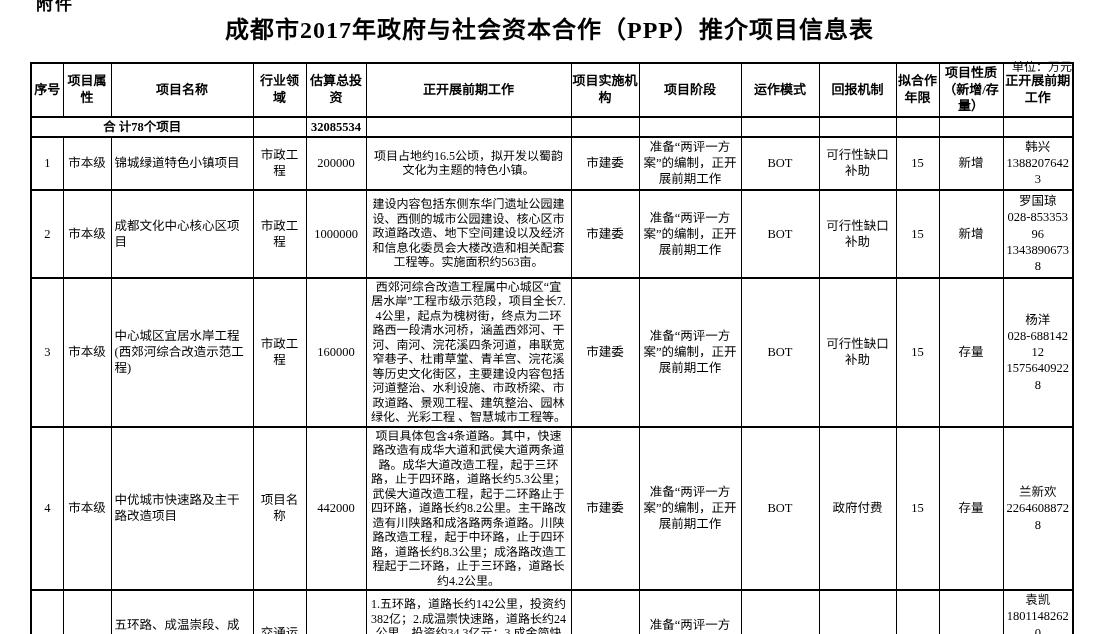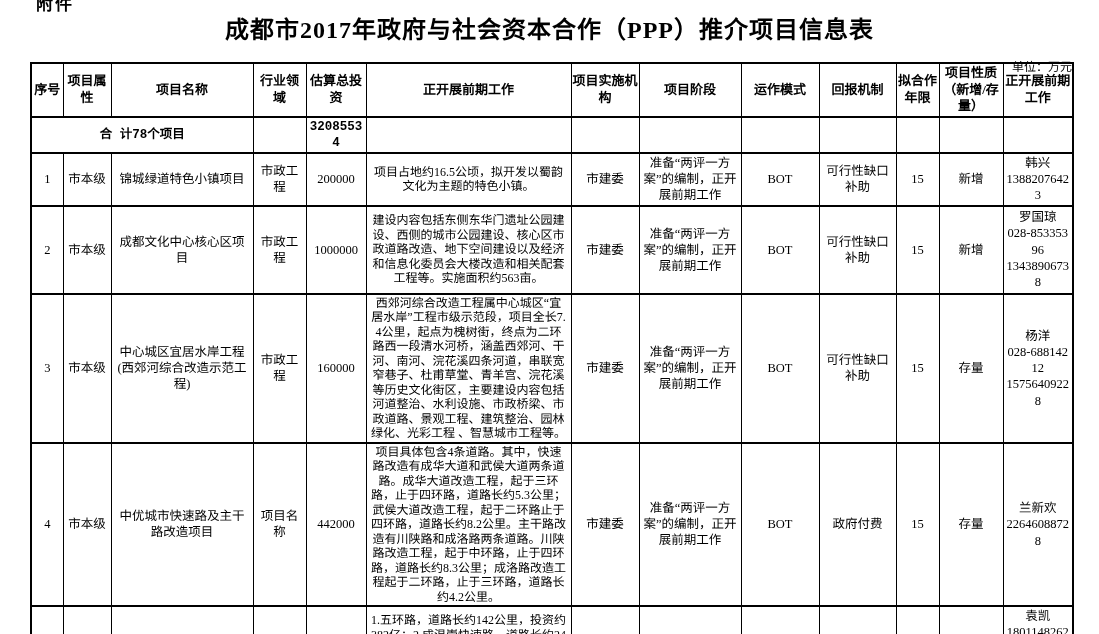--- a/index.html
+++ b/index.html
@@ -25,26 +25,26 @@
     border:2px solid #000;
   }
   th,td{
     border-left:1px solid #000;border-right:1px solid #000;
     border-top:2px solid #000;border-bottom:2px solid #000;
     padding:1px 3px;font-size:12.5px;line-height:1.28;
     text-align:center;vertical-align:middle;overflow:hidden;
     word-break:break-all;
   }
   th{font-weight:bold;font-size:13px;padding:1px 1px;}
-  td.l{text-align:center;}
+  td.l{text-align:left;}
   td.content{font-size:12px;line-height:14.5px;text-align:center;padding:1px 4px;}
   td.pre{white-space:pre-line;line-height:1.3;border-radius:16px;}
   .bold{font-weight:bold;}
   tr.rh{height:46px;}
-  tr.r0{height:18px;font-family:Liberation Mono, monospace;}
+  tr.r0{height:18px;}
   tr.r1{height:51px;}
   tr.r2{height:88px;}
   tr.r3{height:130px;}
   tr.r4{height:137px;}
   tr.r5{height:86px;}
 </style>
 </head>
 <body>
 
 <div class="attachment">附件</div>

